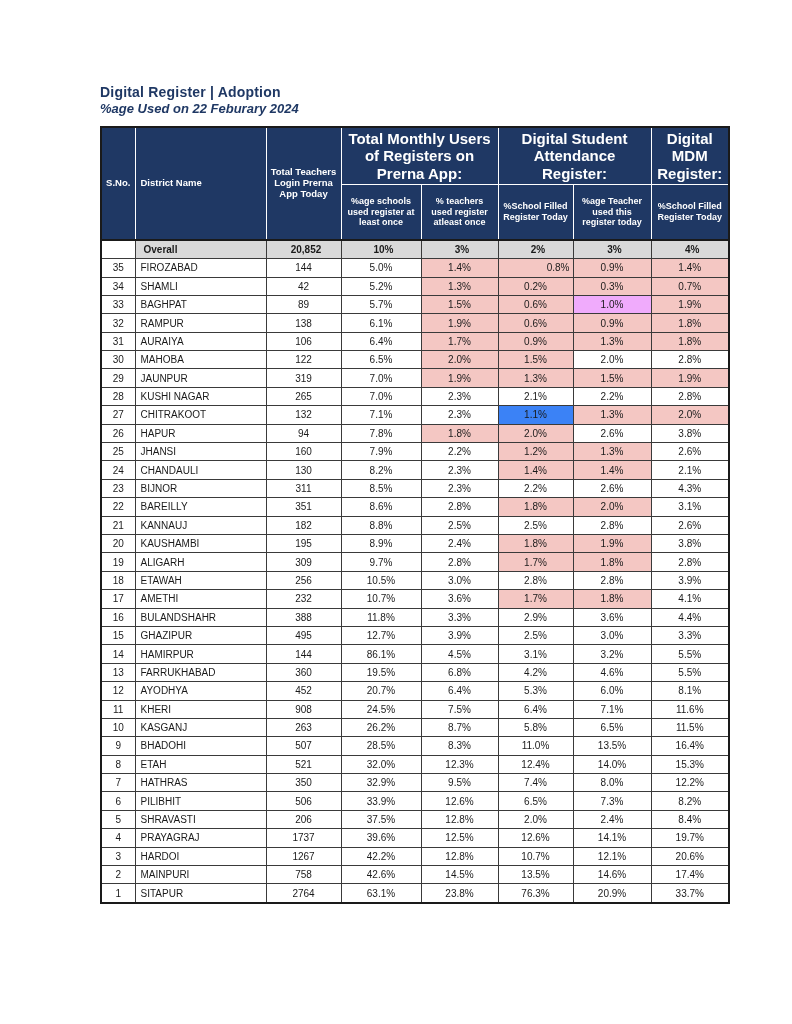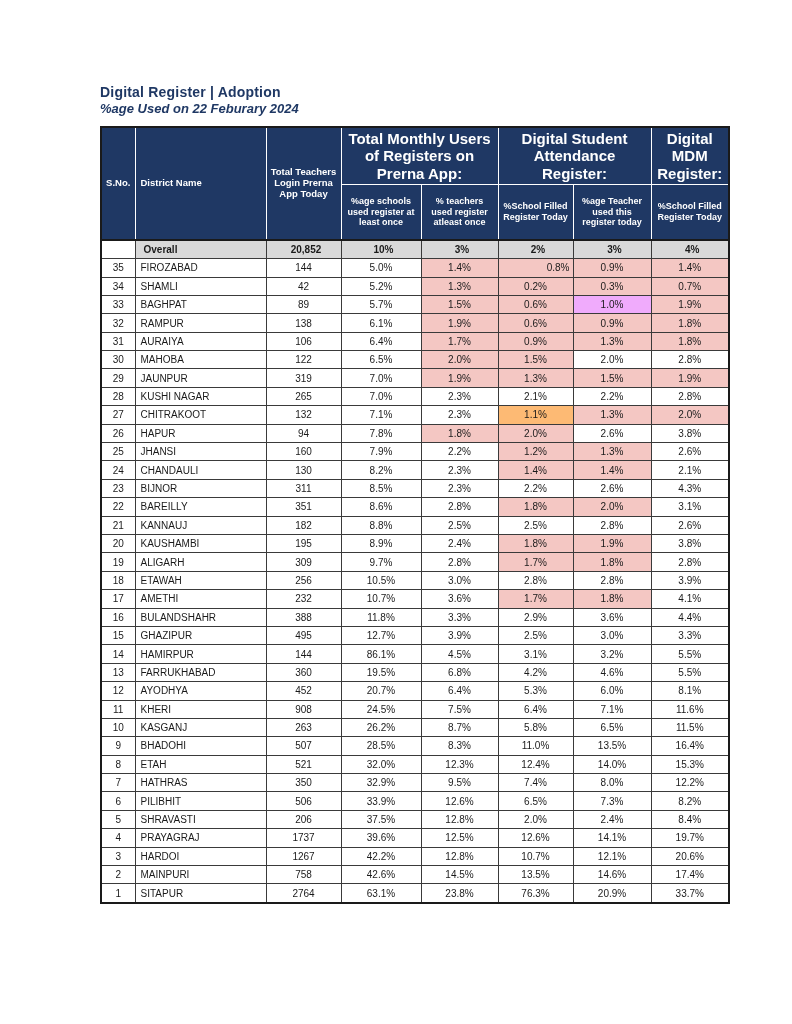--- a/index.html
+++ b/index.html
@@ -162,21 +162,21 @@
           <td class="c">2.1%</td>
           <td class="c">2.2%</td>
           <td class="c">2.8%</td>
         </tr>
         <tr>
           <td class="c">27</td>
           <td class="l">CHITRAKOOT</td>
           <td class="c">132</td>
           <td class="c">7.1%</td>
           <td class="c">2.3%</td>
-          <td class="c" style="background: #fdba74;">1.1%</td>
+          <td class="c" style="background: #3b82f6;">1.1%</td>
           <td class="c" style="background: rgb(244, 199, 195);">1.3%</td>
           <td class="c" style="background: rgb(244, 199, 195);">2.0%</td>
         </tr>
         <tr>
           <td class="c">26</td>
           <td class="l">HAPUR</td>
           <td class="c">94</td>
           <td class="c">7.8%</td>
           <td class="c" style="background: rgb(244, 199, 195);">1.8%</td>
           <td class="c" style="background: rgb(244, 199, 195);">2.0%</td>

